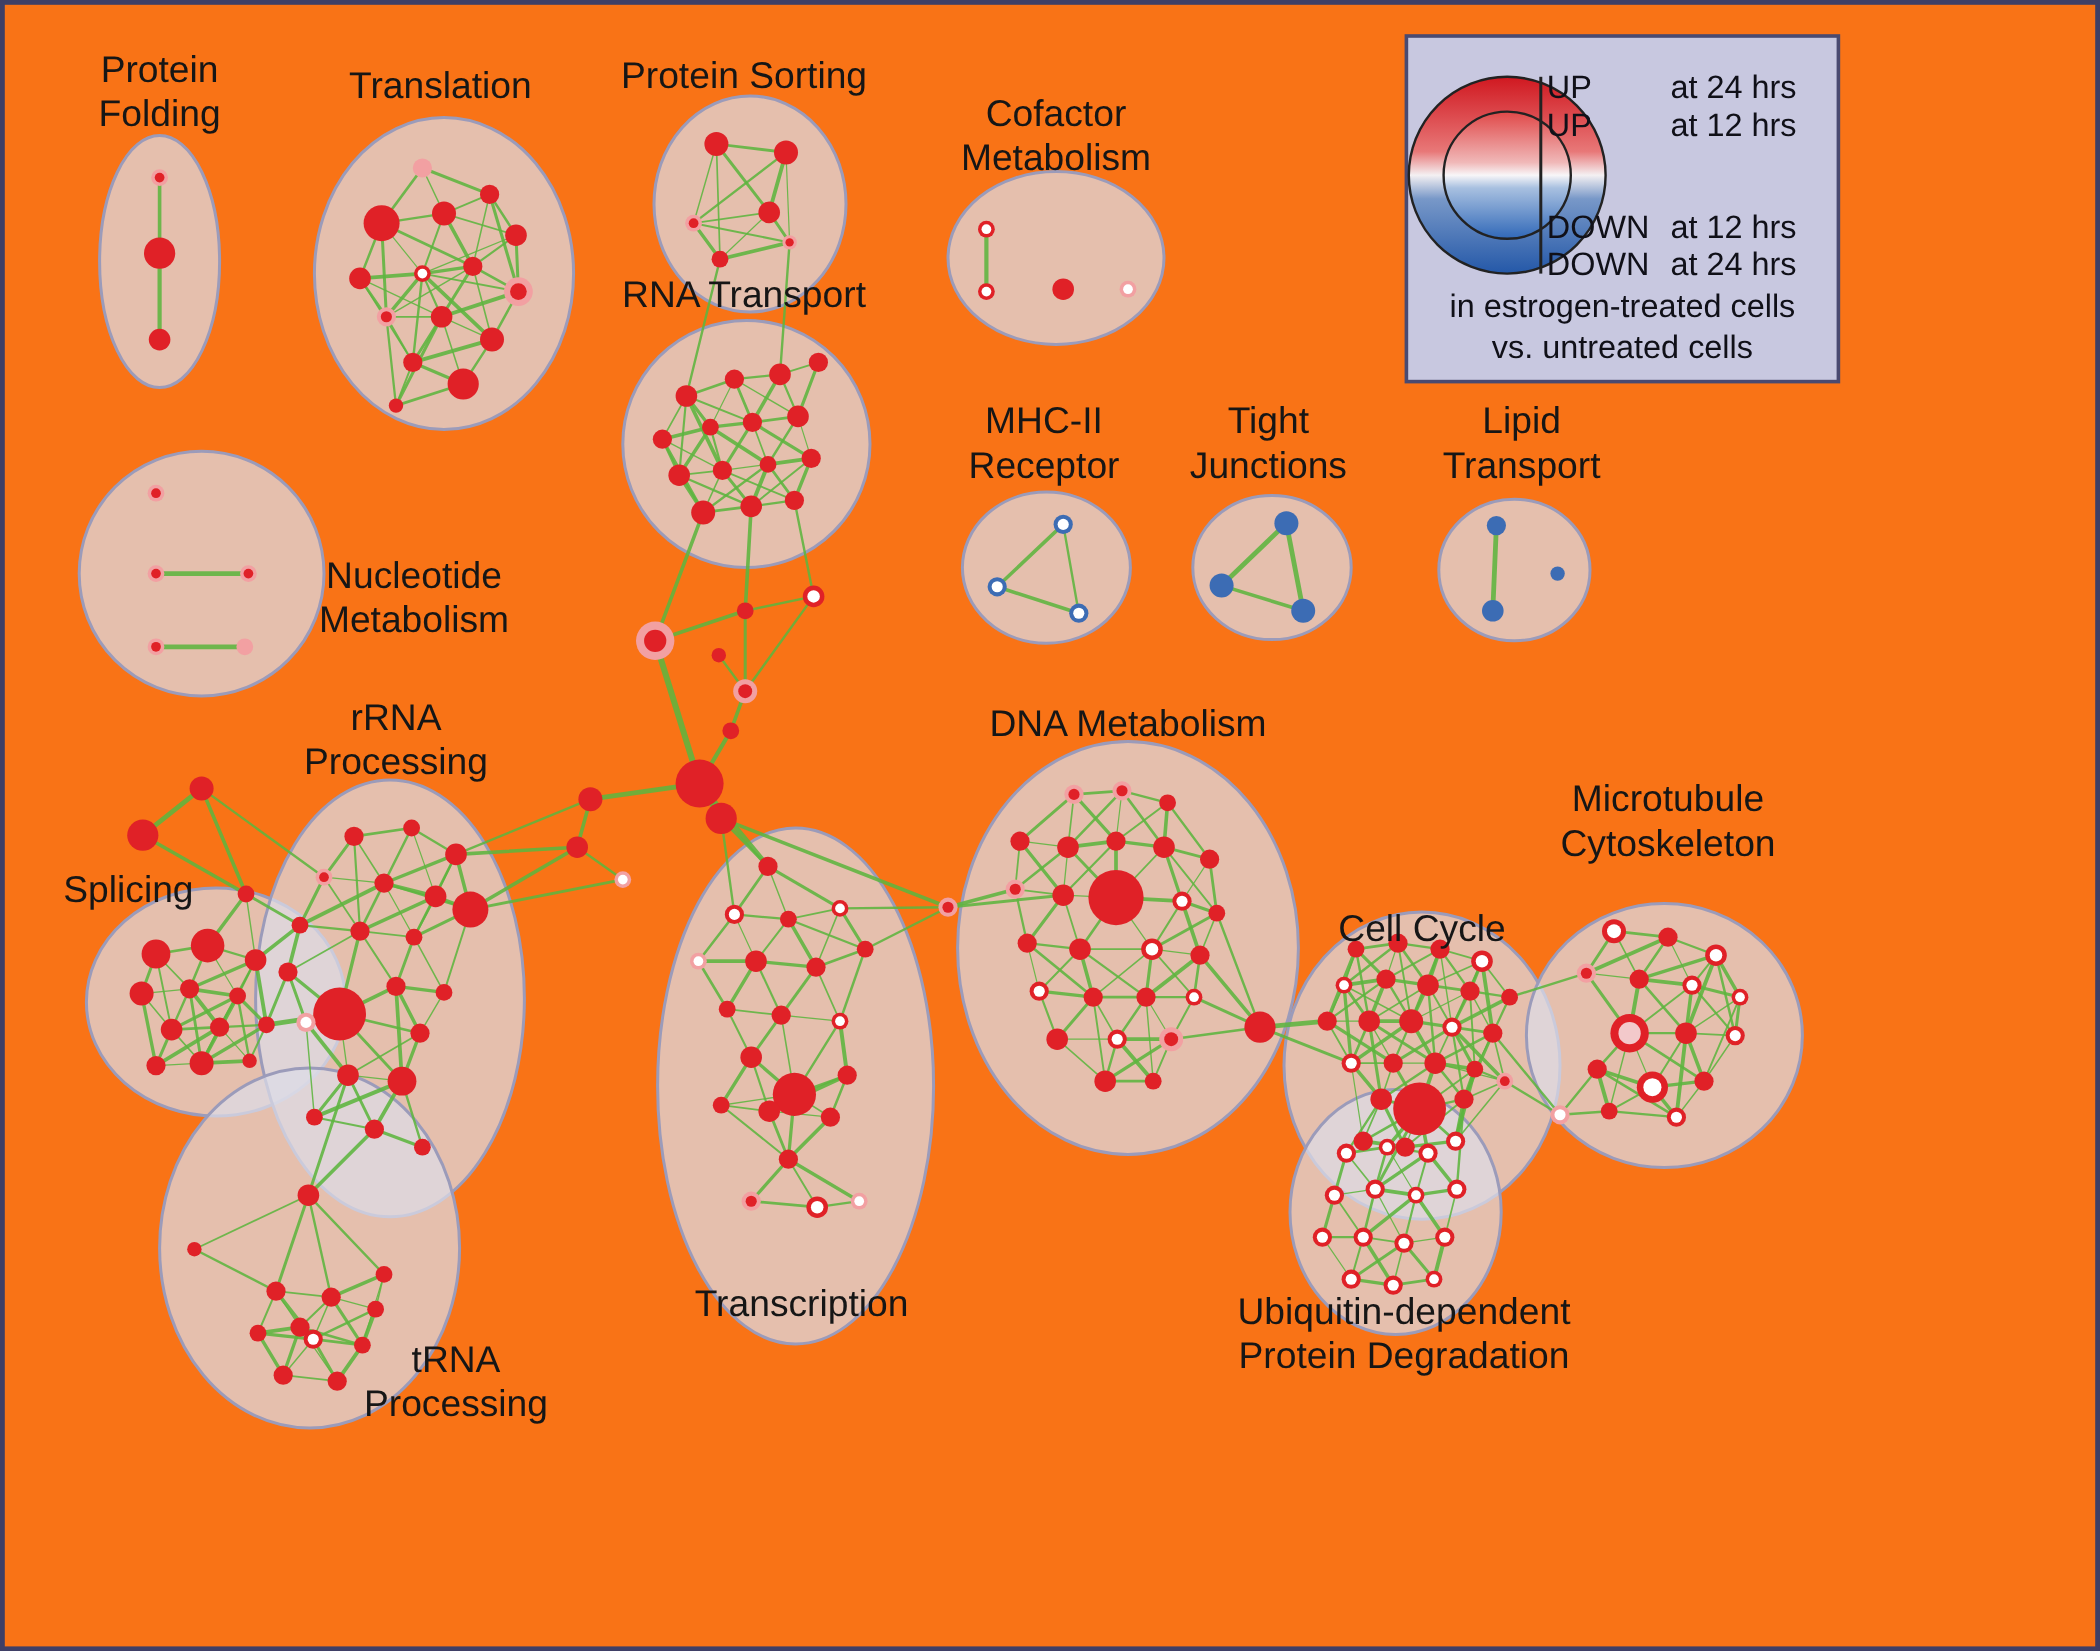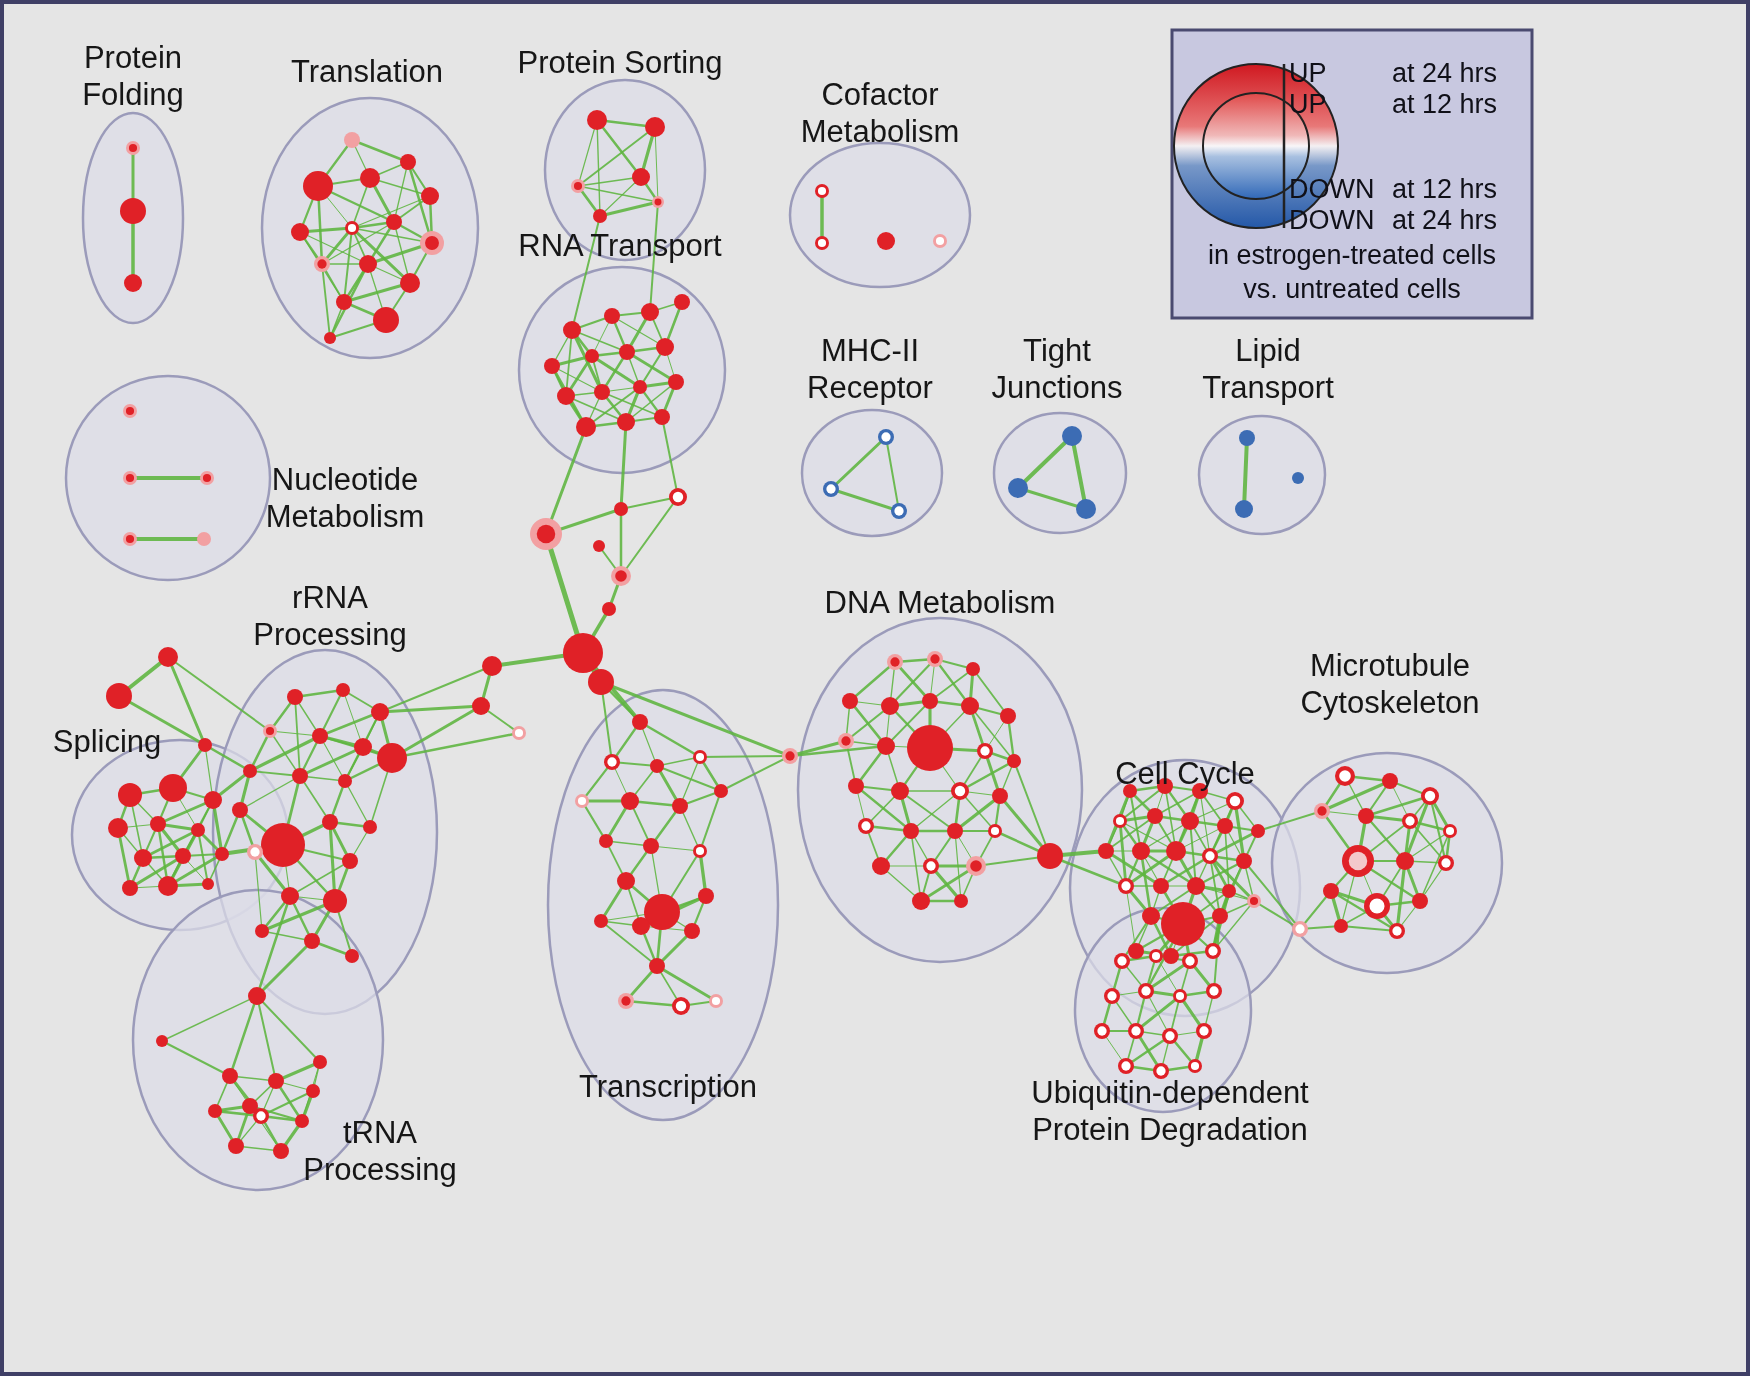--- a/index.html
+++ b/index.html
@@ -1,16 +1,16 @@
 <!DOCTYPE html>
 <html><head>
 <meta charset="utf-8">
 <style>
   html,body{margin:0;padding:0;background:#aeaecb;}
-  .figure{width:1750px;height:1376px;position:relative;background:#e5e5e5;overflow:hidden;}
+  .figure{width:1750px;height:1376px;position:relative;background:#f97316;overflow:hidden;}
   svg{display:block;}
   text{font-family:"Liberation Sans",sans-serif;}
   .cluster-label{font-size:31px;fill:#161616;}
   .lg-dir{font-size:27px;fill:#101018;}
   .lg-time{font-size:27px;fill:#101018;}
   .lg-cap{font-size:27px;fill:#101018;text-anchor:middle;}
   .legend-box{fill:#c8c8e0;stroke:#4a4a70;stroke-width:3;}
 </style>
 </head>
 <body>

